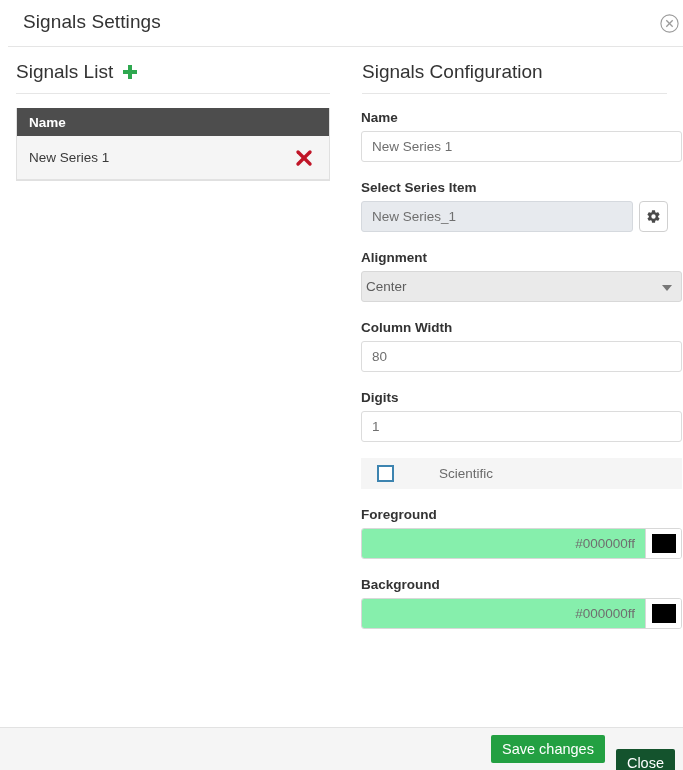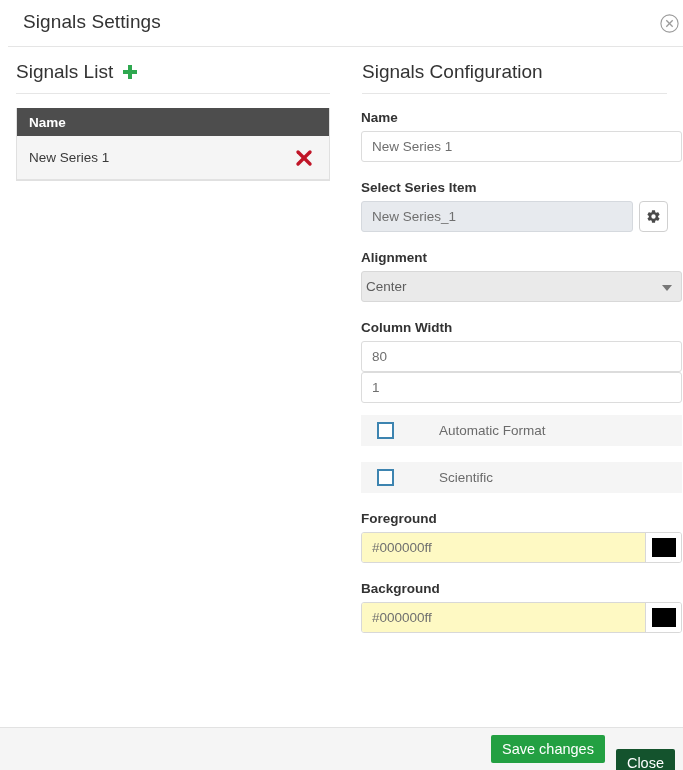--- a/index.html
+++ b/index.html
@@ -159,21 +159,21 @@
   .color-row {
     display: flex; align-items: stretch;
     width: 321px; height: 31px;
     border: 1px solid #d8d8d8; border-radius: 3px;
     background: #ffffff; overflow: hidden;
   }
   .color-row .color-text {
     flex: 1; border: none; outline: none;
     font-family: "Liberation Sans", sans-serif;
     font-size: 13.5px; color: #6f6f6f;
-    padding: 0 10px; background: #fef9c3;
+    padding: 0 10px; background: #86efac; text-align: right;
   }
   .color-row .color-text::placeholder { color: #6f6f6f; }
   .swatch-btn {
     width: 36px; border-left: 1px solid #d8d8d8;
     background: #ffffff; cursor: pointer;
     display: flex; align-items: center; justify-content: center;
   }
   .swatch {
     width: 24px; height: 19px;
     background: #000000;
@@ -258,26 +258,23 @@
 
         <div class="field-label">Alignment</div>
         <div class="select-box">
           <span class="sel-val">Center</span>
           <span class="caret"></span>
         </div>
 
         <div class="field-label">Column Width</div>
         <input class="txt-input" type="text" placeholder="80" style="">
 
+        <div class="field-label">Digits</div>
         <input class="txt-input" type="text" placeholder="1" style="">
 
-        <div class="check-row">
-          <span class="checkbox"></span>
-          <span class="check-label">Automatic Format</span>
-        </div>
 
         <div class="check-row second">
           <span class="checkbox"></span>
           <span class="check-label">Scientific</span>
         </div>
 
         <div class="field-label">Foreground</div>
         <div class="color-row">
           <input class="color-text" type="text" placeholder="#000000ff" style="">
           <div class="swatch-btn">

